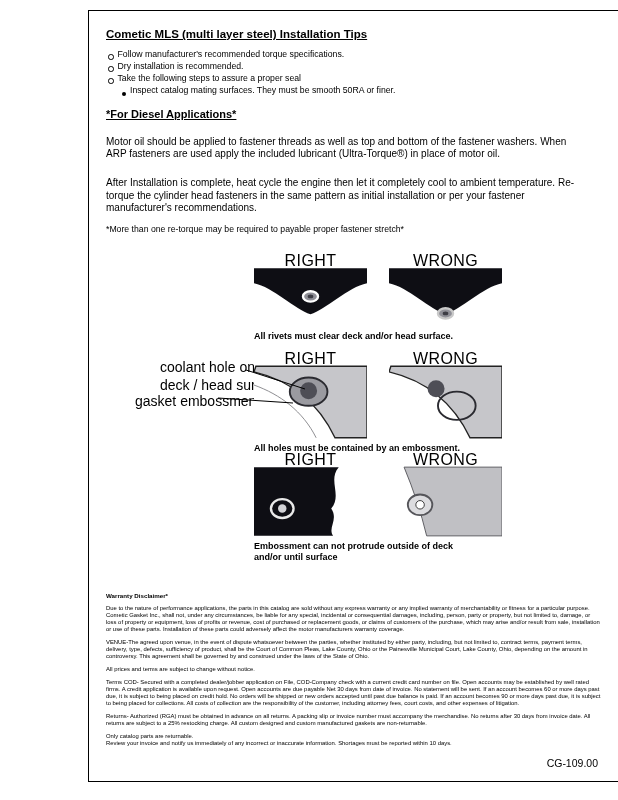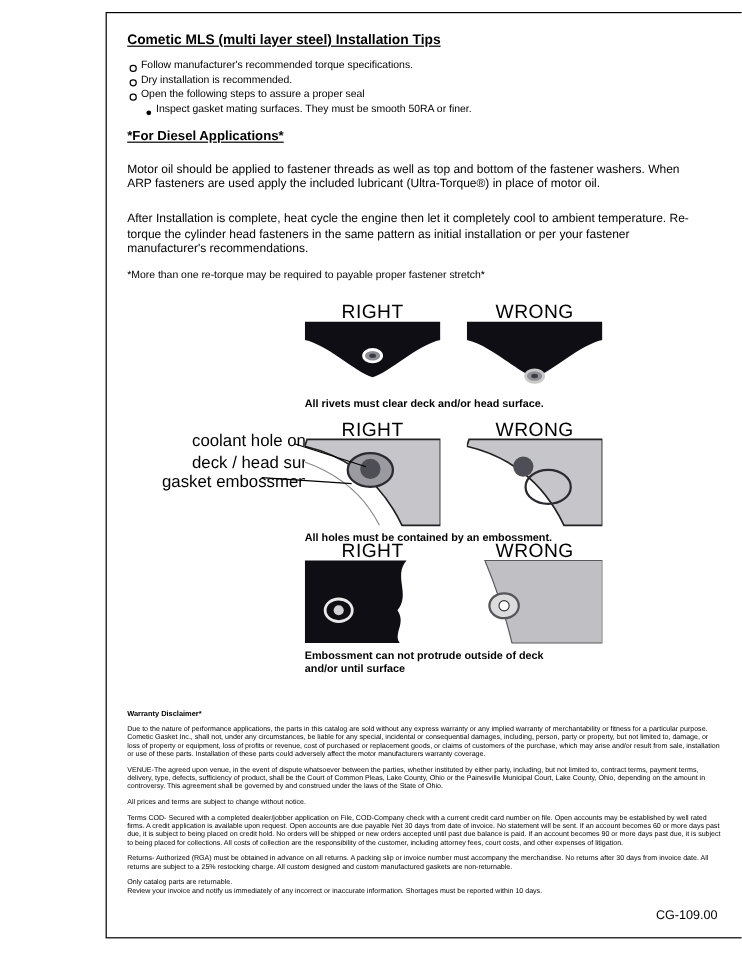--- a/index.html
+++ b/index.html
@@ -39,25 +39,25 @@
     <div class="bullet-row">
       <span class="obullet"></span>
       <span>Follow manufacturer's recommended torque specifications.</span>
     </div>
     <div class="bullet-row">
       <span class="obullet"></span>
       <span>Dry installation is recommended.</span>
     </div>
     <div class="bullet-row">
       <span class="obullet"></span>
-      <span>Open the following steps to assure a proper seal</span>
+      <span>Take the following steps to assure a proper seal</span>
     </div>
     <div class="bullet-row sub">
       <span class="fbullet"></span>
-      <span>Inspect gasket mating surfaces.  They must be smooth 50RA or finer.</span>
+      <span>Inspect catalog mating surfaces.  They must be smooth 50RA or finer.</span>
     </div>
   </div>
 
   <div class="diesel-heading">*For Diesel Applications*</div>
   <p class="para">Motor oil should be applied to fastener threads as well as top and bottom of the fastener washers. When ARP fasteners are used apply the included lubricant (Ultra-Torque®) in place of motor oil.</p>
   <p class="para">After Installation is complete, heat cycle the engine then let it completely cool to ambient temperature. Re-torque the cylinder head fasteners in the same pattern as initial installation or per your fastener manufacturer's recommendations.</p>
   <p class="note">*More than one re-torque may be required to payable proper fastener stretch*</p>
 
   <div class="diagram-section">
 

